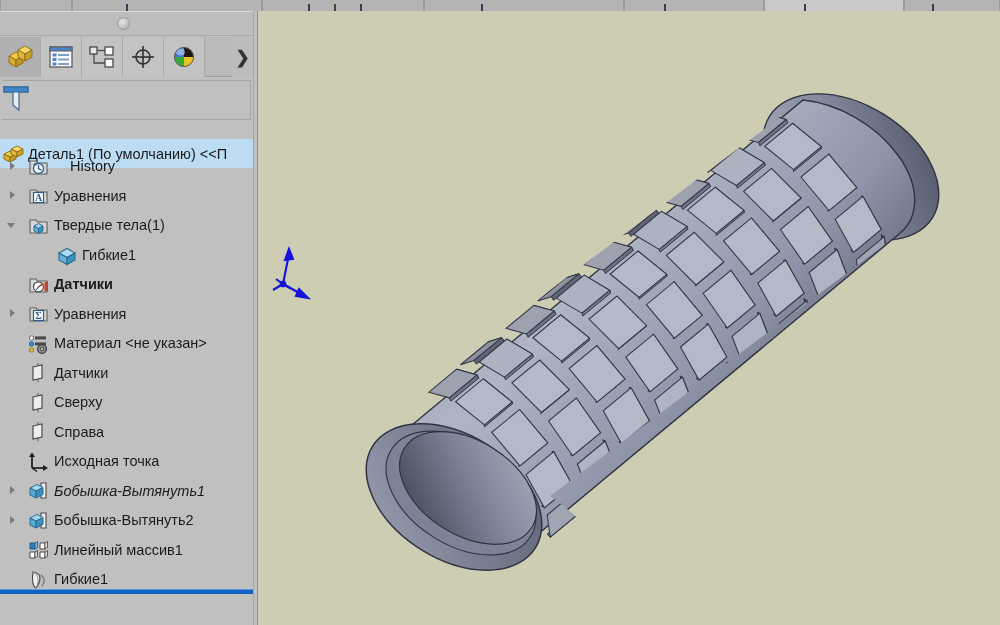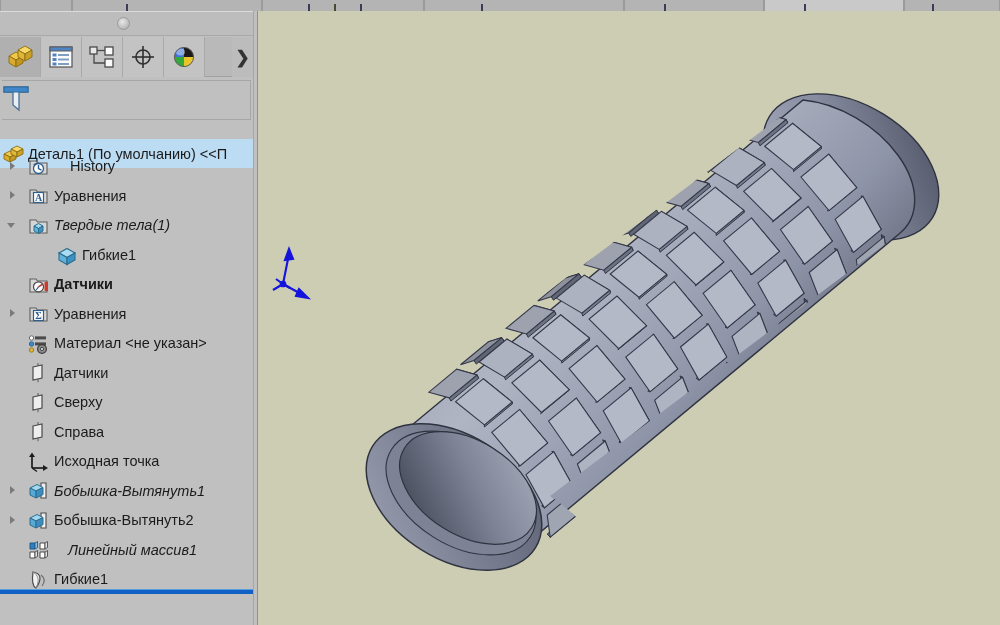--- a/index.html
+++ b/index.html
@@ -298,21 +298,21 @@
         </div>
         <div class="tree-row" style="top: 59px;">
           <span class="arrow right" style="left: 6px; top: 8px;"></span>
           <span class="ticon" style="left: 28px; top: 4px;"><svg width="22" height="22" viewBox="0 0 22 22">
               <path d="M2 5 L8 5 L9.5 7 L19 7 L19 18 L2 18 Z" fill="#d6d6d6" stroke="#5e5e5e" stroke-width="1.1"></path>
               <rect x="5.5" y="7.5" width="10" height="10" fill="#ffffff" stroke="#2e5f8c" stroke-width="1.2"></rect>
               <text x="10.5" y="16" text-anchor="middle" font-size="10" font-family="Liberation Serif, serif" fill="#2e5f8c" font-weight="bold">A</text>
             </svg></span>
           <span class="tlabel" style="left: 54px;">Уравнения</span>
         </div>
-        <div class="tree-row" style="top: 88.5px; font-style: italic;">
+        <div class="tree-row" style="top: 88.5px;">
           <span class="arrow down" style="left: 6px; top: 8px;"></span>
           <span class="ticon" style="left: 28px; top: 4px;"><svg width="22" height="22" viewBox="0 0 22 22">
               <path d="M2 5 L8 5 L9.5 7 L19 7 L19 18 L2 18 Z" fill="#d6d6d6" stroke="#5e5e5e" stroke-width="1.1"></path>
               <polygon points="6,11 10.5,8.5 15,11 10.5,13.5" fill="#9fd8ef" stroke="#2e6c8c" stroke-width="1"></polygon>
               <polygon points="6,11 6,16 10.5,18.5 10.5,13.5" fill="#5fb4dd" stroke="#2e6c8c" stroke-width="1"></polygon>
               <polygon points="10.5,13.5 15,11 15,16 10.5,18.5" fill="#3c93c4" stroke="#2e6c8c" stroke-width="1"></polygon>
             </svg></span>
           <span class="tlabel" style="left: 54px;">Твердые тела(1)</span>
         </div>
         <div class="tree-row" style="top: 118px;">
@@ -409,21 +409,21 @@
           <span class="ticon" style="left: 28px; top: 4px;"><svg width="22" height="22" viewBox="0 0 22 22">
               <polygon points="2,4 7,4 7,10 2,10" fill="#2e7fc0" stroke="#1f5a8a" stroke-width="1"></polygon>
               <polygon points="7,4 9.5,2.5 9.5,8.5 7,10" fill="#8cc4e6" stroke="#1f5a8a" stroke-width="0.9"></polygon>
               <polygon points="12,4 17,4 17,10 12,10" fill="#ffffff" stroke="#4a4a4a" stroke-width="1"></polygon>
               <polygon points="17,4 19.5,2.5 19.5,8.5 17,10" fill="#e4e4e4" stroke="#4a4a4a" stroke-width="0.9"></polygon>
               <polygon points="2,13 7,13 7,19 2,19" fill="#ffffff" stroke="#4a4a4a" stroke-width="1"></polygon>
               <polygon points="7,13 9.5,11.5 9.5,17.5 7,19" fill="#e4e4e4" stroke="#4a4a4a" stroke-width="0.9"></polygon>
               <polygon points="12,13 17,13 17,19 12,19" fill="#ffffff" stroke="#4a4a4a" stroke-width="1"></polygon>
               <polygon points="17,13 19.5,11.5 19.5,17.5 17,19" fill="#e4e4e4" stroke="#4a4a4a" stroke-width="0.9"></polygon>
             </svg></span>
-          <span class="tlabel" style="left: 68px; font-style: italic;">Линейный массив1</span>
+          <span class="tlabel" style="left: 54px;">Линейный массив1</span>
         </div>
         <div class="tree-row" style="top: 442.5px;">
           <span class="ticon" style="left: 28px; top: 4px;"><svg width="22" height="22" viewBox="0 0 22 22">
               <path d="M5 3 C12 4, 15 9, 8 19 C4 17, 4 10, 5 3 Z" fill="#f2f2f2" stroke="#4a4a4a" stroke-width="1.2"></path>
               <path d="M5 3 C10 6, 12 11, 8 19" fill="none" stroke="#8c8c8c" stroke-width="1"></path>
               <path d="M13 6 C17 9, 17 13, 14 17" fill="none" stroke="#6a6a6a" stroke-width="1.1"></path>
             </svg></span>
           <span class="tlabel" style="left: 54px;">Гибкие1</span>
         </div>
       </div>

